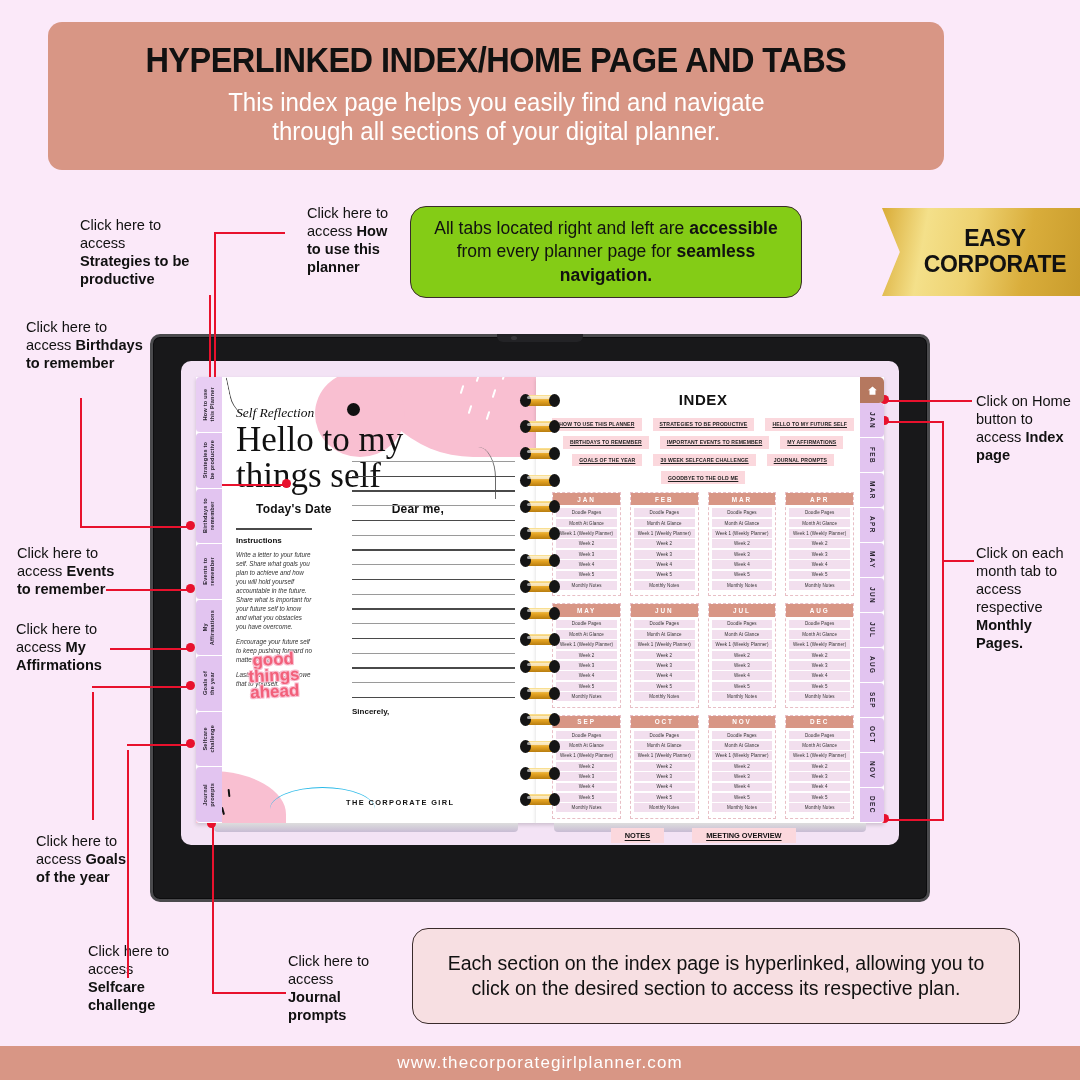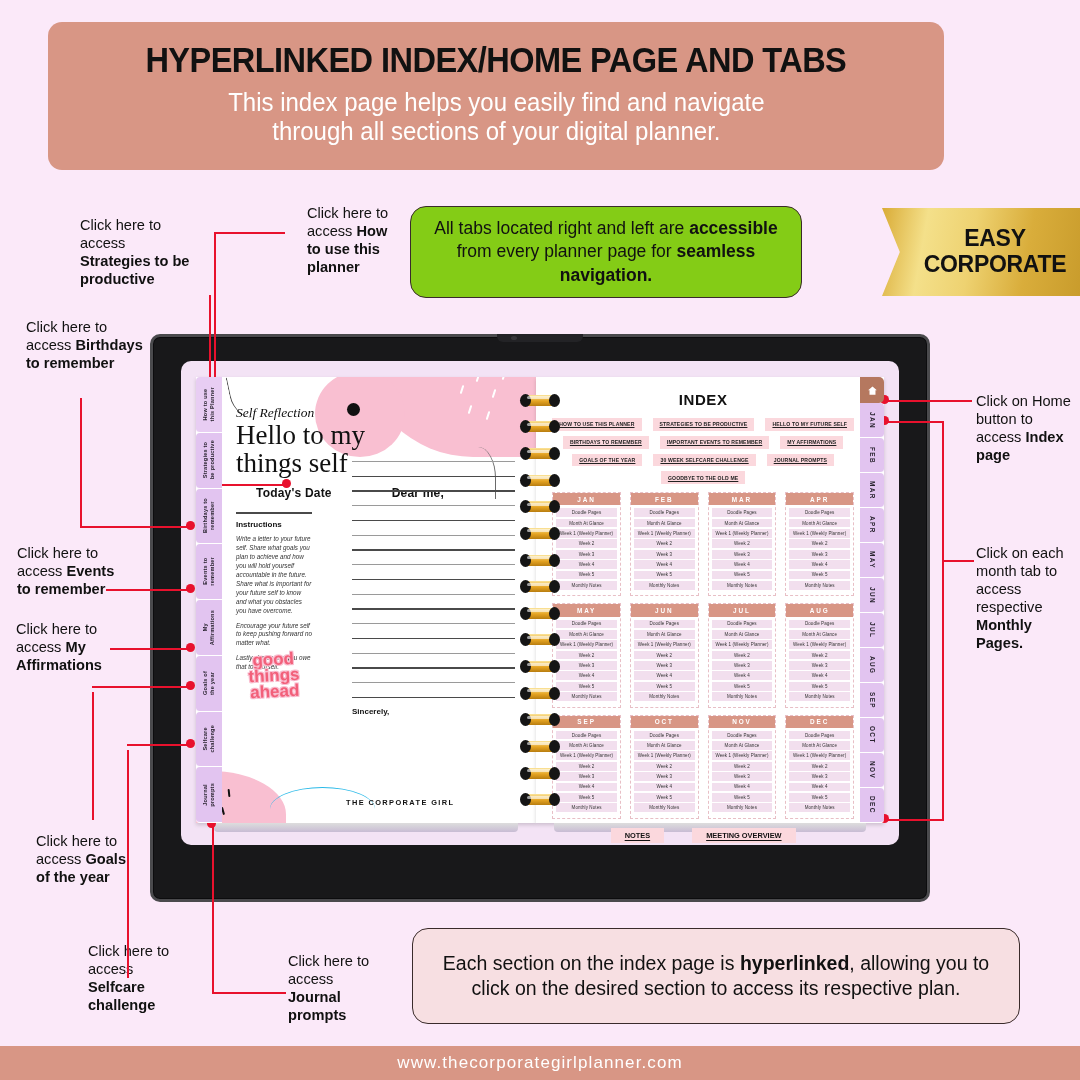--- a/index.html
+++ b/index.html
@@ -48,21 +48,21 @@
     line-height:1.12; letter-spacing:-0.3px; padding-left:14px;
   }
 
   
   .bottom-box{
     position:absolute; left:412px; top:928px; width:608px; height:96px;
     background:#f7dfe2; border:1.6px solid #3a2b2b; border-radius:16px;
     display:flex; align-items:center; justify-content:center; padding:6px 18px;
   }
   .bottom-box p{ font-size:19.5px; line-height:1.30; text-align:center; color:#111; }
-  .bottom-box b{ font-weight:bold; }
+  .bottom-box b{ font-weight:normal; }
 
   
   .footer{
     position:absolute; left:0; bottom:0; width:1080px; height:34px;
     background:#d89685; display:flex; align-items:center; justify-content:center;
   }
   .footer span{ color:#fff; font-size:17px; letter-spacing:1.1px; }
 
   
   .tablet{
@@ -151,21 +151,21 @@
     position:absolute; left:34px; top:-4px; width:40px; height:46px;
     border-left:1.5px solid #4a4a4a; border-radius:0 0 0 60%;
     transform:rotate(-12deg);
   }
   .squiggle2{
     position:absolute; right:40px; top:70px; width:30px; height:52px;
     border-right:1.2px solid #6a6a6a; border-radius:0 60% 0 0;
   }
   .lp-inner{ position:absolute; left:40px; top:28px; right:46px; }
   .sr-script{ font-family:"Liberation Serif", serif; font-style:italic; font-size:13.5px; color:#111; }
-  .sr-h1{ font-family:"Liberation Serif", serif; font-size:27px; line-height:1.02; color:#111; margin-top:1px; }
+  .sr-h1{ font-family:"Liberation Serif", serif; font-size:35px; line-height:1.02; color:#111; margin-top:1px; }
   .lp-row{ display:flex; gap:40px; margin-top:9px; }
   .lbl{ font-size:12px; font-weight:bold; color:#111; letter-spacing:.2px;margin-left:20px; }
   .date-line{ width:76px; height:2px; background:#4a4a4a; margin-top:12px; }
   .instr-t{ font-size:8px; font-weight:bold; color:#111; margin-top:6px; }
   .instr-p{
     font-size:6.3px; font-style:italic; color:#333; line-height:1.42;
     width:76px; margin-top:6px;
   }
   .write-lines{ position:absolute; left:156px; top:84px; width:163px; }
   .wline{ height:1px; background:#9a9a9a; margin-bottom:13.6px; }

